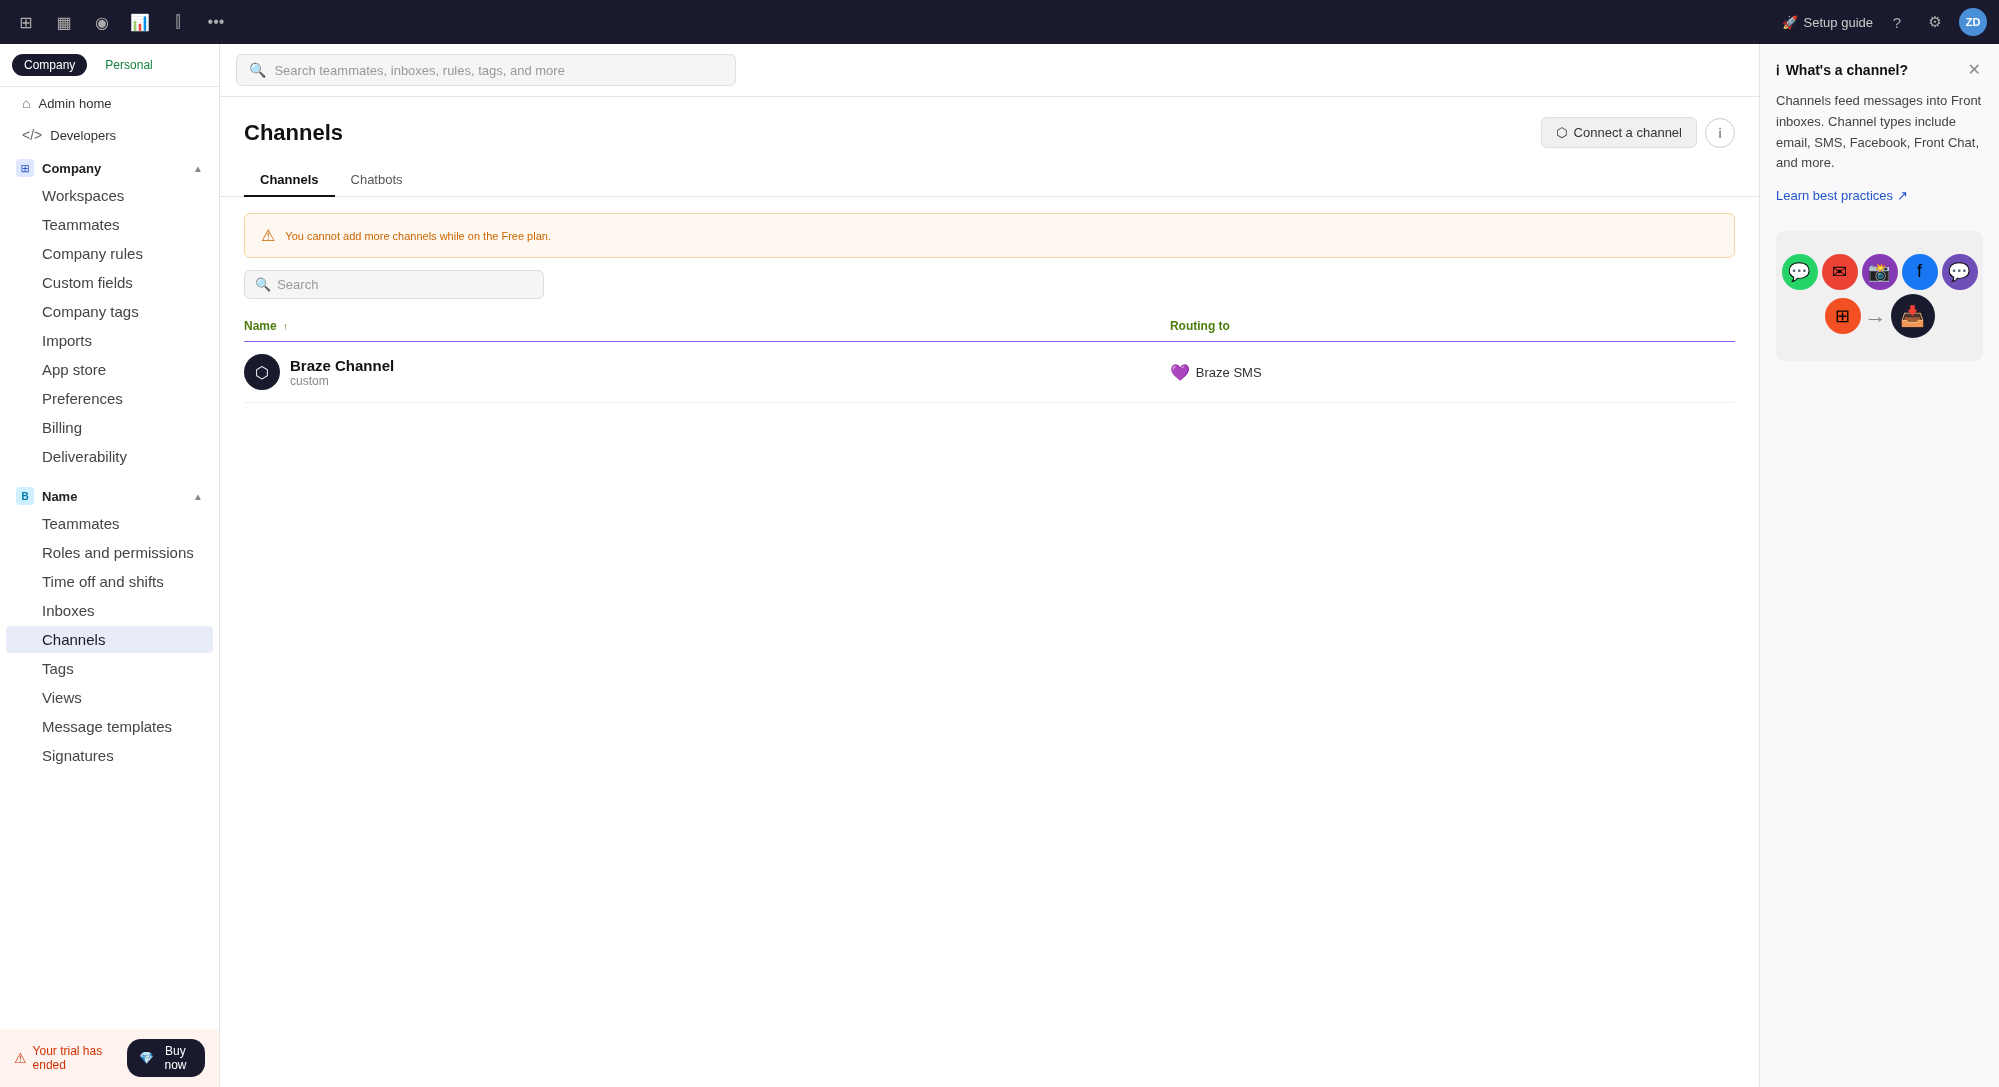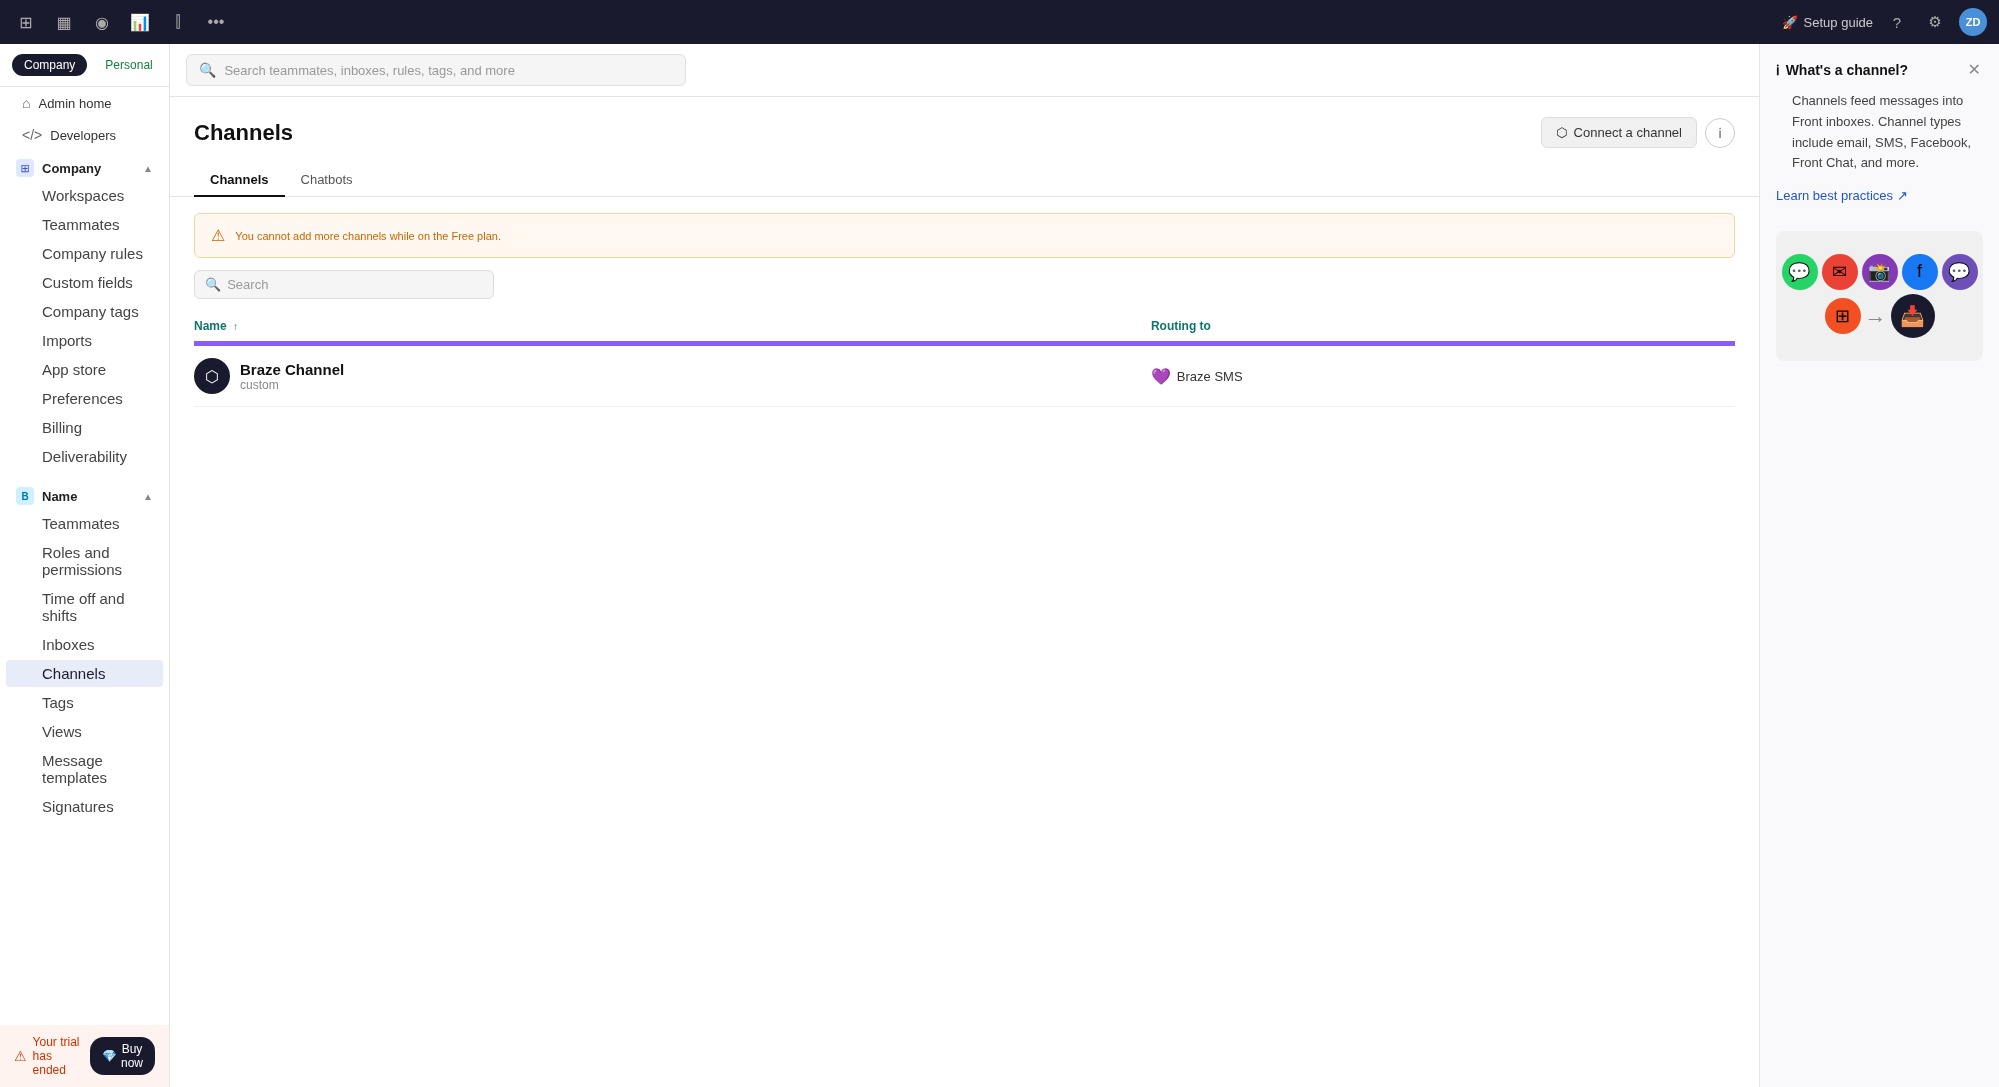--- a/index.html
+++ b/index.html
@@ -20,21 +20,21 @@
     .topbar-right { display: flex; align-items: center; gap: 10px; }
     .topbar-avatar { width: 28px; height: 28px; border-radius: 50%; background: #4a90d9; display: flex; align-items: center; justify-content: center; color: white; font-size: 11px; font-weight: 600; }
     .setup-guide { display: flex; align-items: center; gap: 5px; color: #ccc; font-size: 13px; cursor: pointer; }
     .topbar-btn { width: 28px; height: 28px; display: flex; align-items: center; justify-content: center; cursor: pointer; color: #aaa; font-size: 15px; border-radius: 4px; }
 
     
     .main-container { display: flex; flex: 1; overflow: hidden; }
 
     
     .sidebar {
-      width: 170px;
+      width: 220px;
       background: #fff;
       border-right: 1px solid #e5e5e5;
       display: flex;
       flex-direction: column;
       overflow-y: auto;
       flex-shrink: 0;
     }
     .tab-switcher { display: flex; align-items: center; padding: 10px 12px; gap: 6px; border-bottom: 1px solid #e5e5e5; }
     .tab-btn { padding: 4px 12px; border-radius: 16px; border: none; cursor: pointer; font-size: 12px; font-weight: 500; }
     .tab-btn.active { background: #1a1a2e; color: white; }
@@ -113,40 +113,40 @@
     
     .channel-content { padding: 0 24px; flex: 1; }
 
     
     .inner-search { display: flex; align-items: center; gap: 6px; background: #f5f5f5; border: 1px solid #ddd; border-radius: 6px; padding: 6px 10px; max-width: 300px; margin-bottom: 12px; }
     .inner-search input { border: none; background: transparent; outline: none; font-size: 13px; color: #333; width: 100%; }
     .inner-search input::placeholder { color: #999; }
 
     
     .channel-table { width: 100%; border-collapse: collapse; }
-    .channel-table th { text-align: left; padding: 8px 0; font-size: 12px; font-weight: 600; color: #0f766e; border-bottom: 5px solid #8b5cf6; }
+    .channel-table th { text-align: left; padding: 8px 0; font-size: 12px; font-weight: 600; color: #4d7c0f; border-bottom: 1px solid #8b5cf6; }
     .channel-table td { padding: 12px 0; border-bottom: 1px solid #f0f0f0; vertical-align: middle; }
     .sort-icon { font-size: 10px; margin-left: 3px; }
     .channel-name-cell { display: flex; align-items: center; gap: 10px; }
     .channel-logo { width: 36px; height: 36px; border-radius: 50%; background: #1a1a2e; display: flex; align-items: center; justify-content: center; font-size: 16px; color: white; }
     .channel-name { font-weight: 600; font-size: 15px; color: #111; }
     .channel-type { font-size: 12px; color: #888; }
     .routing-cell { display: flex; align-items: center; gap: 6px; color: #333; font-size: 13px; }
     .routing-icon { font-size: 16px; }
 
     
     .sidebar-panel {
       width: 240px; background: #f9f9fb; border-left: 1px solid #e5e5e5;
       flex-shrink: 0; overflow-y: auto; display: flex; flex-direction: column;
     }
     .panel-header { display: flex; align-items: center; justify-content: space-between; padding: 14px 16px 10px; }
     .panel-title { font-size: 14px; font-weight: 700; color: #111; display: flex; align-items: center; gap: 6px; }
     .panel-close { cursor: pointer; color: #888; font-size: 16px; padding: 2px; border-radius: 3px; }
     .panel-body { padding: 0 16px 16px; font-size: 13px; color: #444; line-height: 1.6; }
-    .panel-body p { margin-bottom: 12px; margin-left: 16px; }
+    .panel-body p { margin-bottom: 12px; }
     .panel-link { color: #2255cc; text-decoration: none; display: flex; align-items: center; gap: 4px; }
     .panel-illustration { margin: 8px 16px 16px; background: #f0f0f0; border-radius: 8px; height: 130px; display: flex; align-items: center; justify-content: center; overflow: hidden; position: relative; }
     .illustration-icons { display: flex; align-items: center; gap: 4px; flex-wrap: wrap; justify-content: center; }
     .ill-icon { width: 36px; height: 36px; border-radius: 50%; display: flex; align-items: center; justify-content: center; font-size: 18px; }
     .arrow-right { font-size: 22px; color: #888; }
     .target-icon { width: 44px; height: 44px; border-radius: 50%; background: #1a1a2e; display: flex; align-items: center; justify-content: center; font-size: 20px; color: white; }
   </style>
 </head>
 <body>
 

